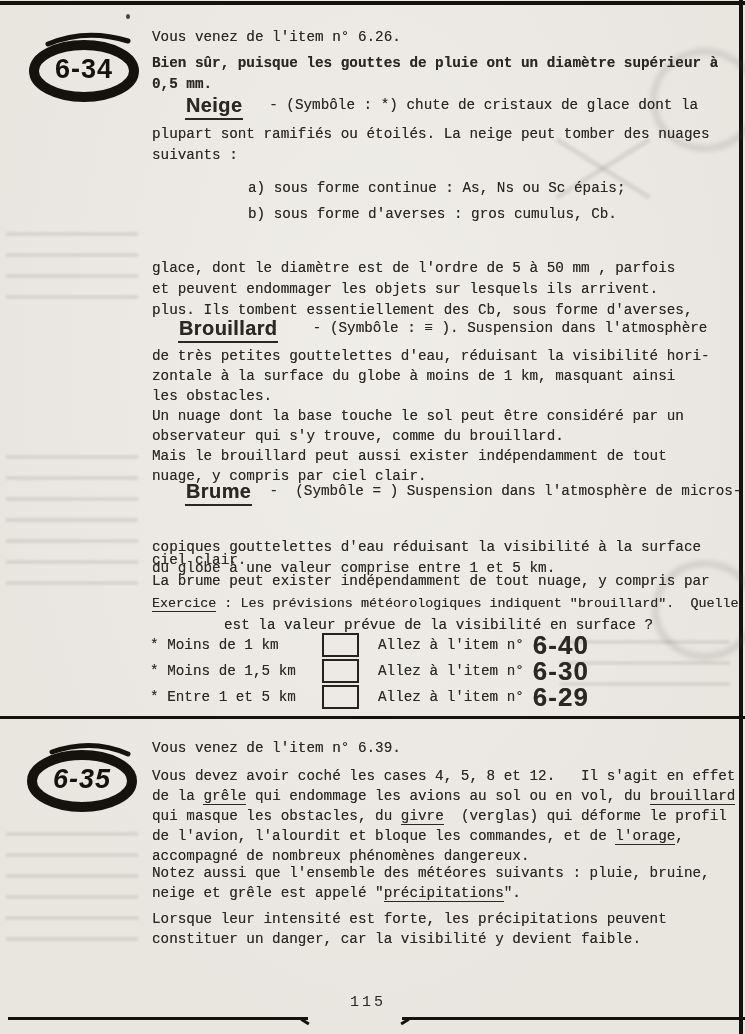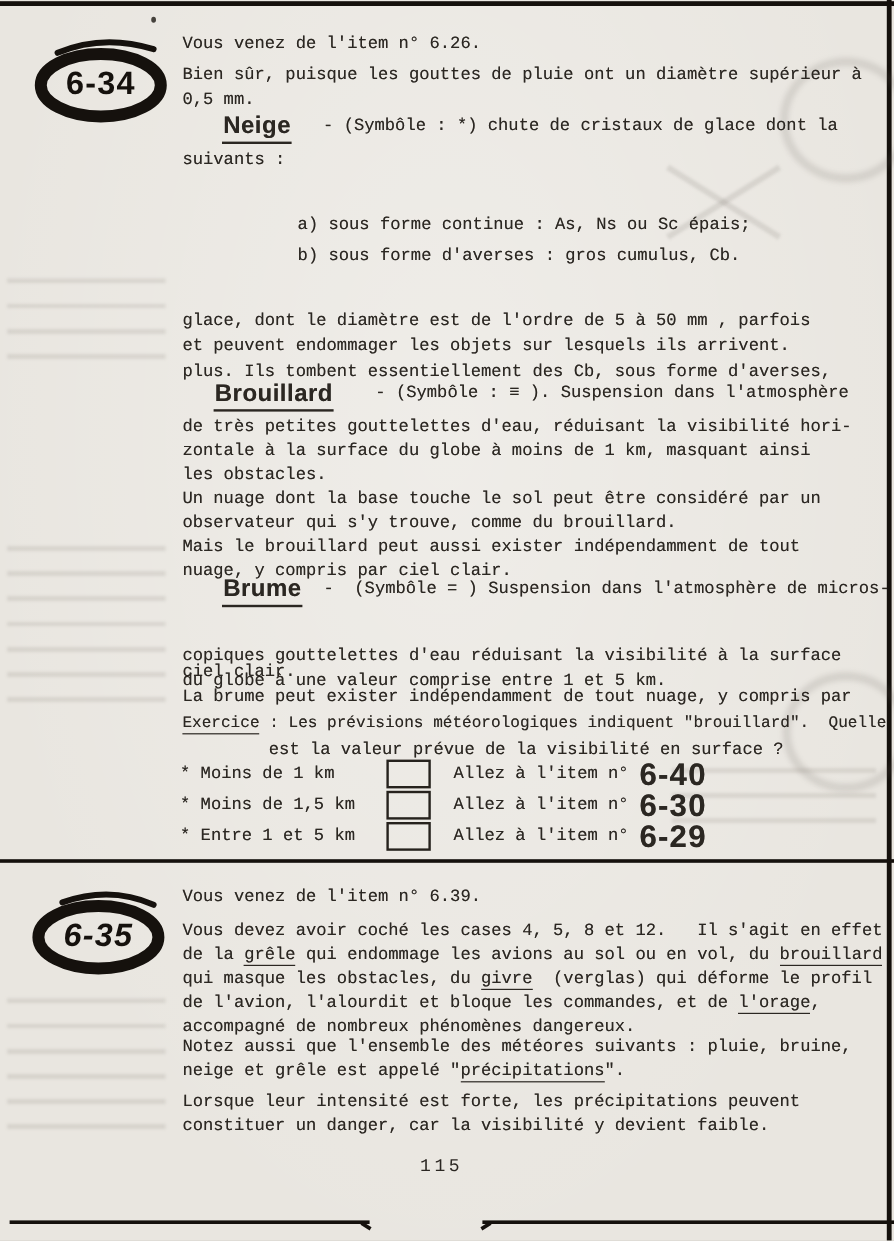--- a/index.html
+++ b/index.html
@@ -48,21 +48,21 @@
   .opt-goto{white-space:pre;margin-right:9px;}
 
   
   .foot-line{position:absolute;top:1017px;height:3px;background:var(--rule);}
   .foot-left{left:8px;width:300px;}
   .foot-right{left:402px;width:343px;}
   .foot-left::after{content:"";position:absolute;right:-3px;top:1px;width:9px;height:3px;background:var(--rule);
     transform:rotate(32deg);transform-origin:left top;}
   .foot-right::before{content:"";position:absolute;left:-3px;top:1px;width:9px;height:3px;background:var(--rule);
     transform:rotate(-32deg);transform-origin:right top;}
-  .page-num{position:absolute;left:328px;top:962px;width:80px;text-align:center;
+  .page-num{position:absolute;left:328px;top:992px;width:80px;text-align:center;
     font:15px/22px "Liberation Mono",monospace;letter-spacing:3px;}
 
   .ink-dot{position:absolute;left:126px;top:14px;width:4px;height:5px;border-radius:50%;background:rgba(40,36,30,.85);}
 
   
   .ghost{position:absolute;pointer-events:none;}
   .ghost-ring{border:7px solid rgba(95,88,78,.15);border-radius:50%;filter:blur(2px);}
   .ghost-lines{background:repeating-linear-gradient(180deg, rgba(95,88,78,.13) 0 4px, rgba(0,0,0,0) 4px 21px);filter:blur(1.3px);}
   .ghost-bar{position:absolute;background:rgba(95,88,78,.14);filter:blur(1.5px);}
 </style>
@@ -89,24 +89,24 @@
   <div class="badge" style="left:28px;top:30px;">
     <svg width="112" height="74" viewBox="0 0 112 74">
       <ellipse cx="56" cy="41" rx="50" ry="26" fill="none" stroke="#15110d" stroke-width="10"></ellipse>
       <path d="M20 14 Q 58 -2 100 11" fill="none" stroke="#15110d" stroke-width="5" stroke-linecap="round"></path>
     </svg>
     <span class="badge-label">6-34</span>
   </div>
 
   <div class="t" style="top:27px;">Vous venez de l'item n° 6.26.</div>
 
-  <div class="t lh21" style="top:53px;"><div class="tline">Bien sûr, puisque les gouttes de pluie ont un diamètre supérieur à</div><div class="tline">0,5 mm.</div></div>
+  <div class="t lh21" style="top:53px;font-weight:bold;"><div class="tline">Bien sûr, puisque les gouttes de pluie ont un diamètre supérieur à</div><div class="tline">0,5 mm.</div></div>
 
   <div class="t ind33" style="top:95px;"><span class="head">Neige</span><span>   - (Symbôle : *) chute de cristaux de glace dont la</span></div>
-  <div class="t lh21" style="top:124px;"><div class="tline">suivants :</div></div>
+  <div class="t lh21" style="top:124px;"><div class="tline">plupart sont ramifiés ou étoilés. La neige peut tomber des nuages</div><div class="tline">suivants :</div></div>
   <div class="t" style="top:178px;left:248px;">a) sous forme continue : As, Ns ou Sc épais;</div>
   <div class="t" style="top:204px;left:248px;">b) sous forme d'averses : gros cumulus, Cb.</div>
 
   <div class="t lh21" style="top:258px;"><div class="tline">glace, dont le diamètre est de l'ordre de 5 à 50 mm , parfois</div><div class="tline">et peuvent endommager les objets sur lesquels ils arrivent.</div><div class="tline">plus. Ils tombent essentiellement des Cb, sous forme d'averses,</div></div>
 
   <div class="t ind26" style="top:318px;"><span class="head">Brouillard</span><span>    - (Symbôle : ≡ ). Suspension dans l'atmosphère</span></div>
   <div class="t lh20" style="top:346px;"><div class="tline">de très petites gouttelettes d'eau, réduisant la visibilité hori-</div><div class="tline">zontale à la surface du globe à moins de 1 km, masquant ainsi</div><div class="tline">les obstacles.</div><div class="tline">Un nuage dont la base touche le sol peut être considéré par un</div><div class="tline">observateur qui s'y trouve, comme du brouillard.</div><div class="tline">Mais le brouillard peut aussi exister indépendamment de tout</div><div class="tline">nuage, y compris par ciel clair.</div></div>
 
   <div class="t ind33" style="top:481px;"><span class="head">Brume</span><span>  -  (Symbôle = ) Suspension dans l'atmosphère de micros-</span></div>
   <div class="t lh21" style="top:537px;"><div class="tline">copiques gouttelettes d'eau réduisant la visibilité à la surface</div><div class="tline">du globe à une valeur comprise entre 1 et 5 km.</div></div>

